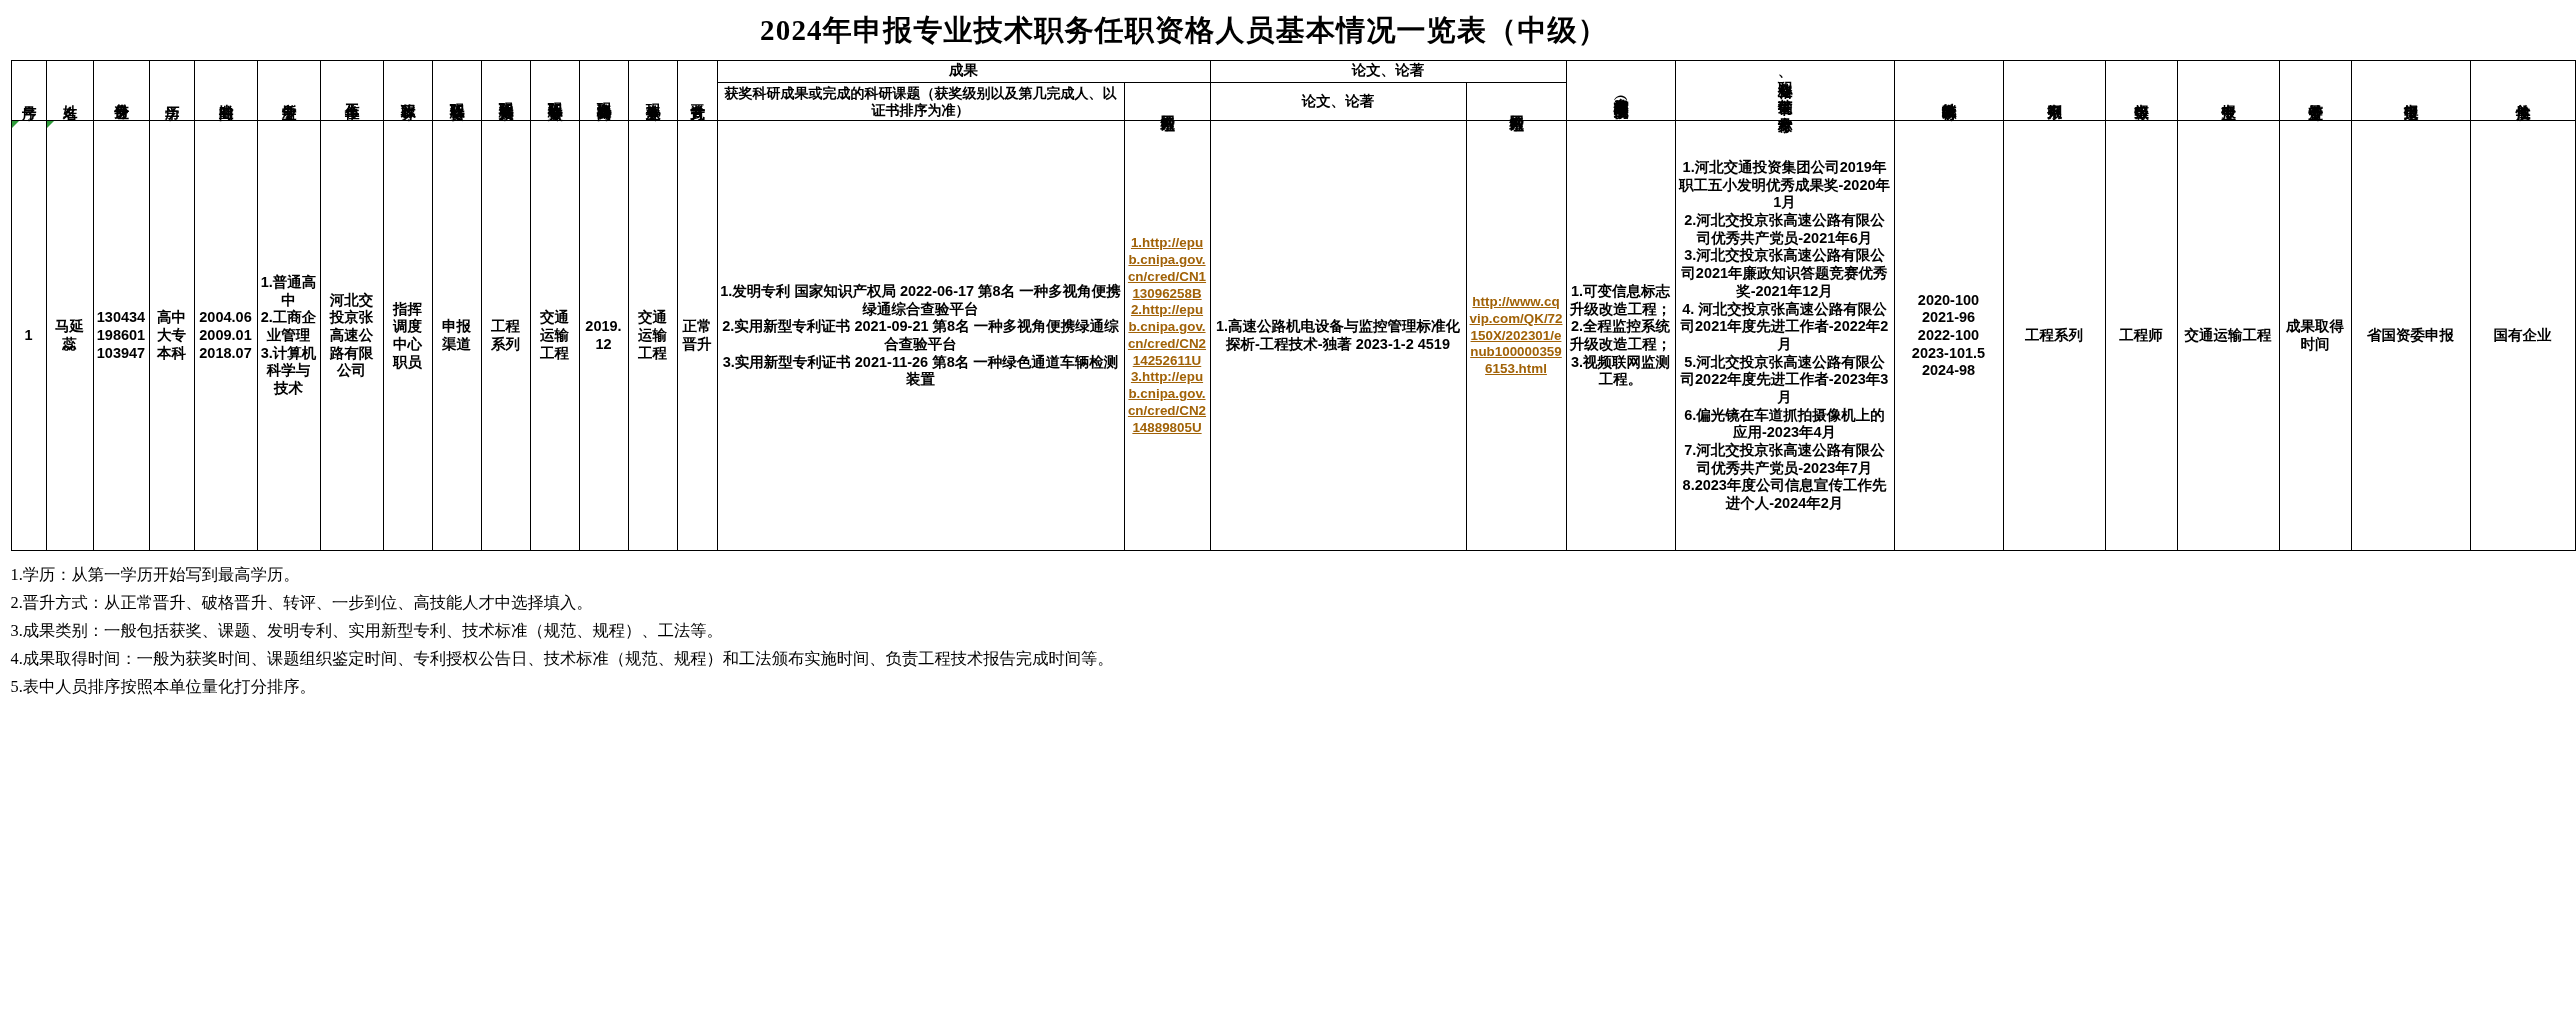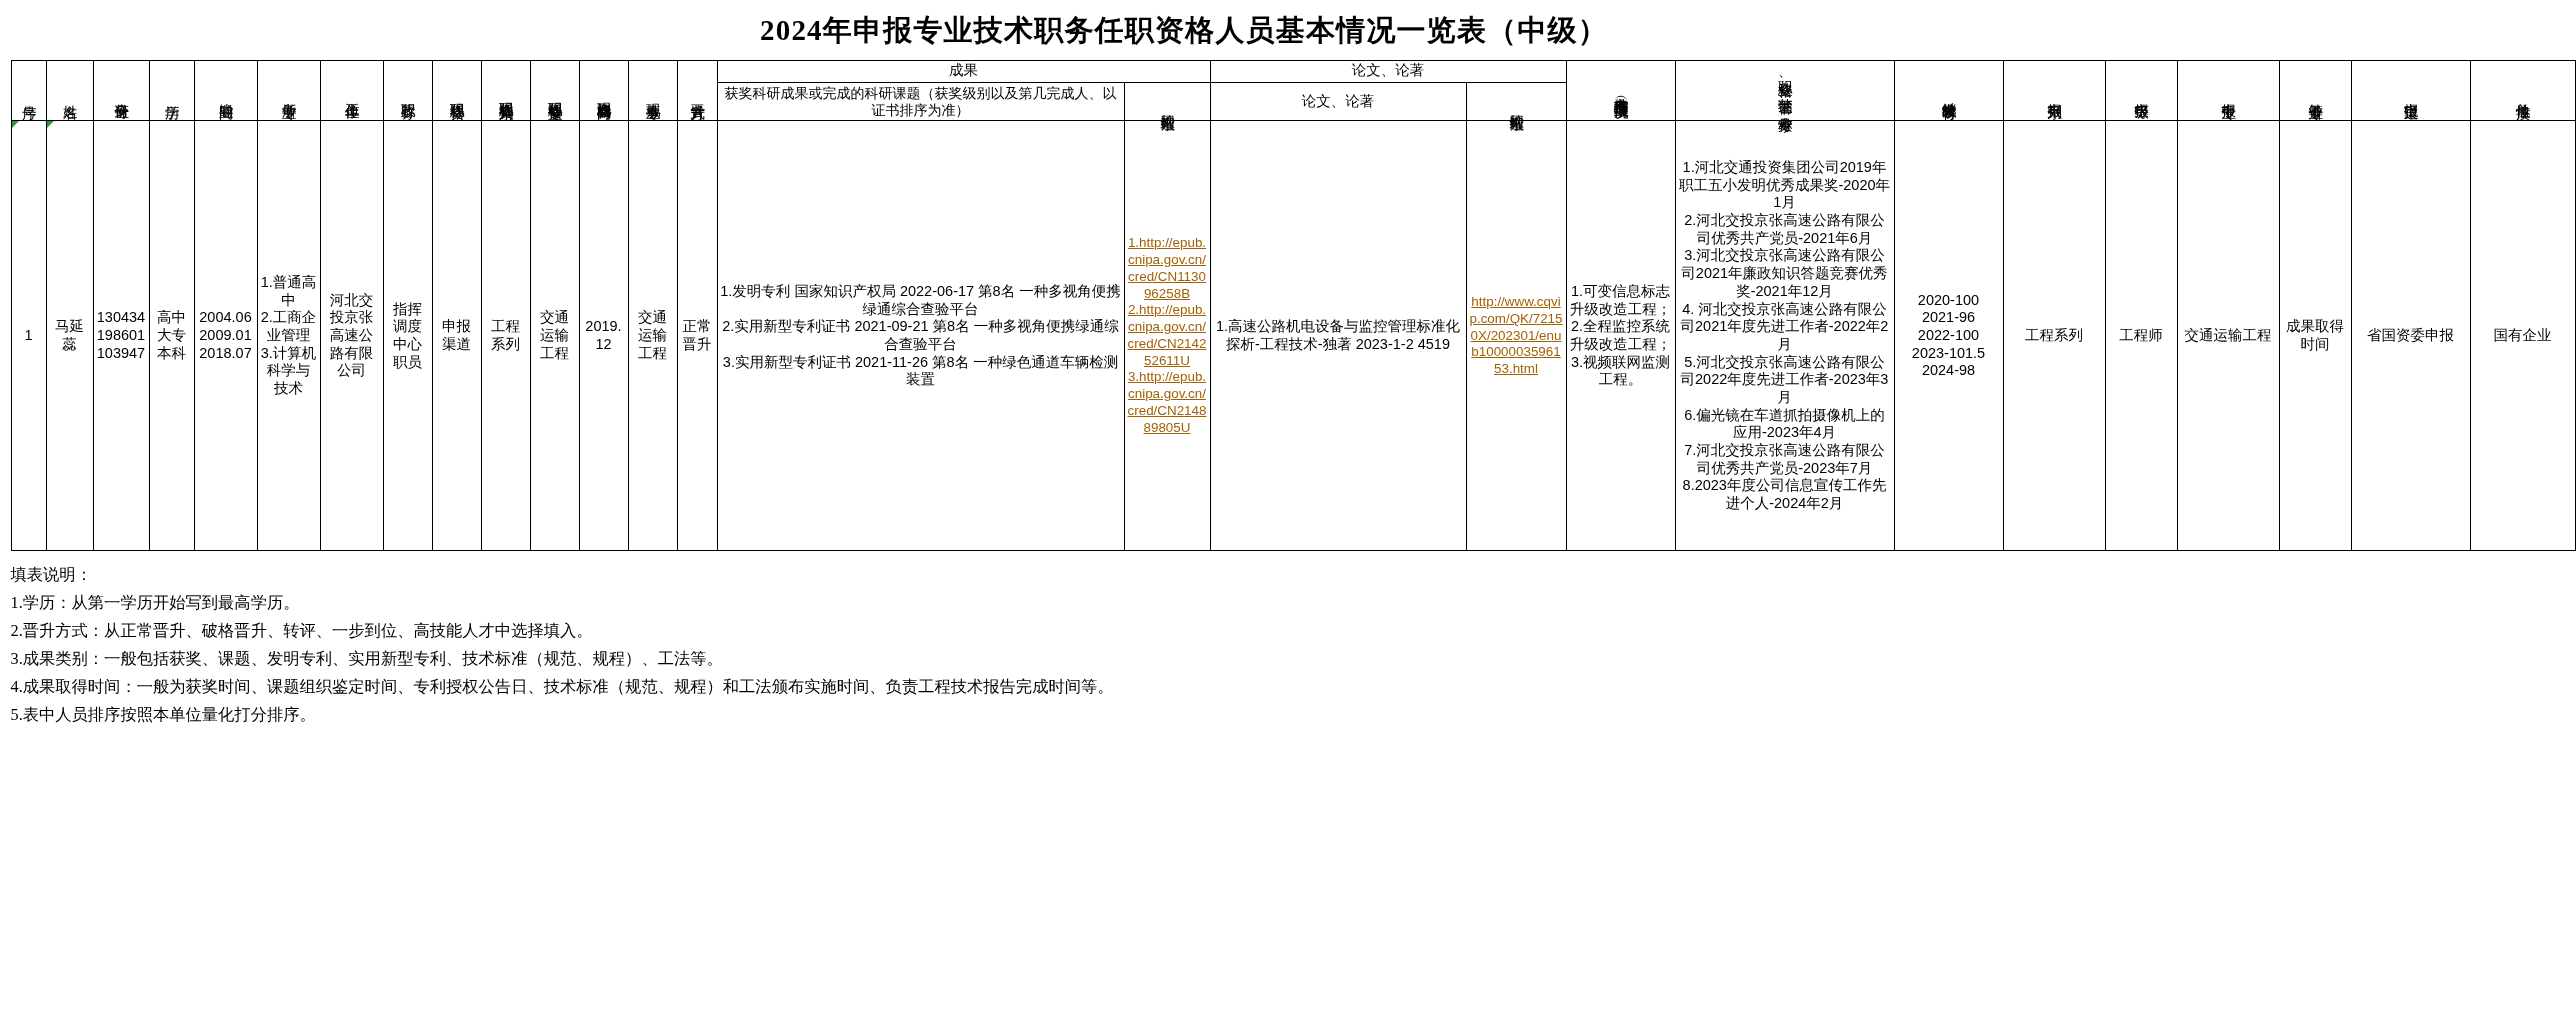--- a/index.html
+++ b/index.html
@@ -27,21 +27,21 @@
   }
   table.sheet {
     border-collapse: collapse;
     table-layout: fixed;
     margin: 0 10.5px;
     width: calc(100% - 21px);
   }
   table.sheet td, table.sheet th {
     border: 1.2px solid #000000;
     vertical-align: middle;
-    font-weight: normal;
+    font-weight: bold;
     font-size: 14.5px;
     line-height: 1.22;
     padding: 1.7px 2.3px;
     word-wrap: break-word;
     overflow-wrap: break-word;
   }
   th.vhead {
     text-align: center;
     vertical-align: middle;
   }
@@ -214,21 +214,20 @@
         <td class="ctr smallcell">工程师</td>
         <td class="ctr smallcell">交通运输工程</td>
         <td class="ctr smallcell">成果取得时间</td>
         <td class="ctr smallcell">省国资委申报</td>
         <td class="ctr smallcell">国有企业</td>
       </tr>
     </tbody>
   </table>
 
   <div class="notes">
-    <div>填表说明：</div>
     <div>1.学历：从第一学历开始写到最高学历。</div>
     <div>2.晋升方式：从正常晋升、破格晋升、转评、一步到位、高技能人才中选择填入。</div>
     <div>3.成果类别：一般包括获奖、课题、发明专利、实用新型专利、技术标准（规范、规程）、工法等。</div>
     <div>4.成果取得时间：一般为获奖时间、课题组织鉴定时间、专利授权公告日、技术标准（规范、规程）和工法颁布实施时间、负责工程技术报告完成时间等。</div>
     <div>5.表中人员排序按照本单位量化打分排序。</div>
   </div>
 
 </div>
 
 

